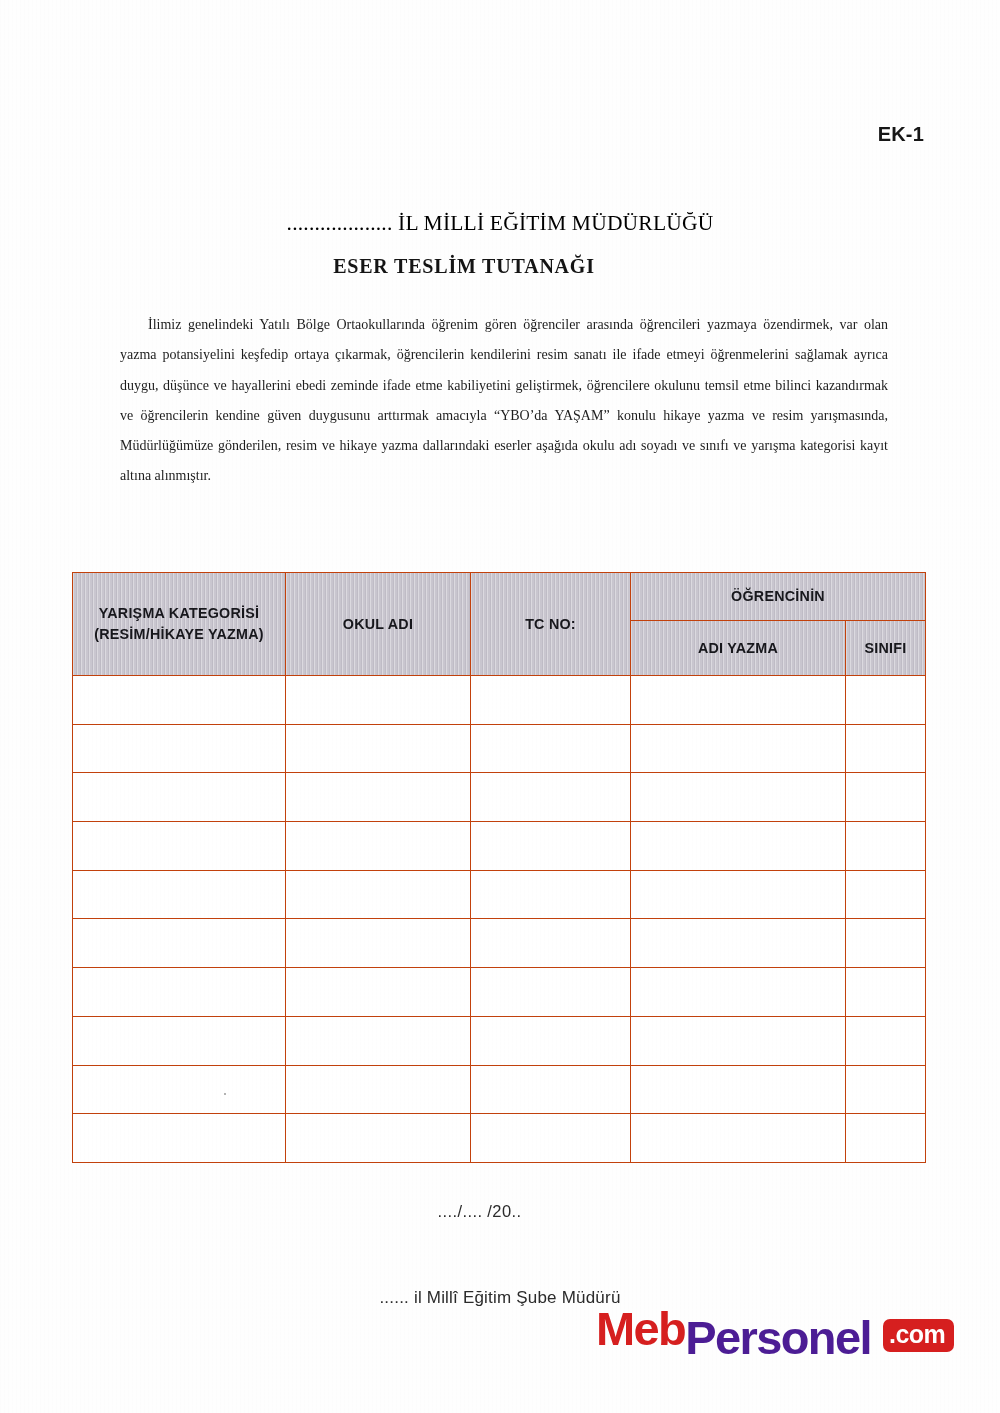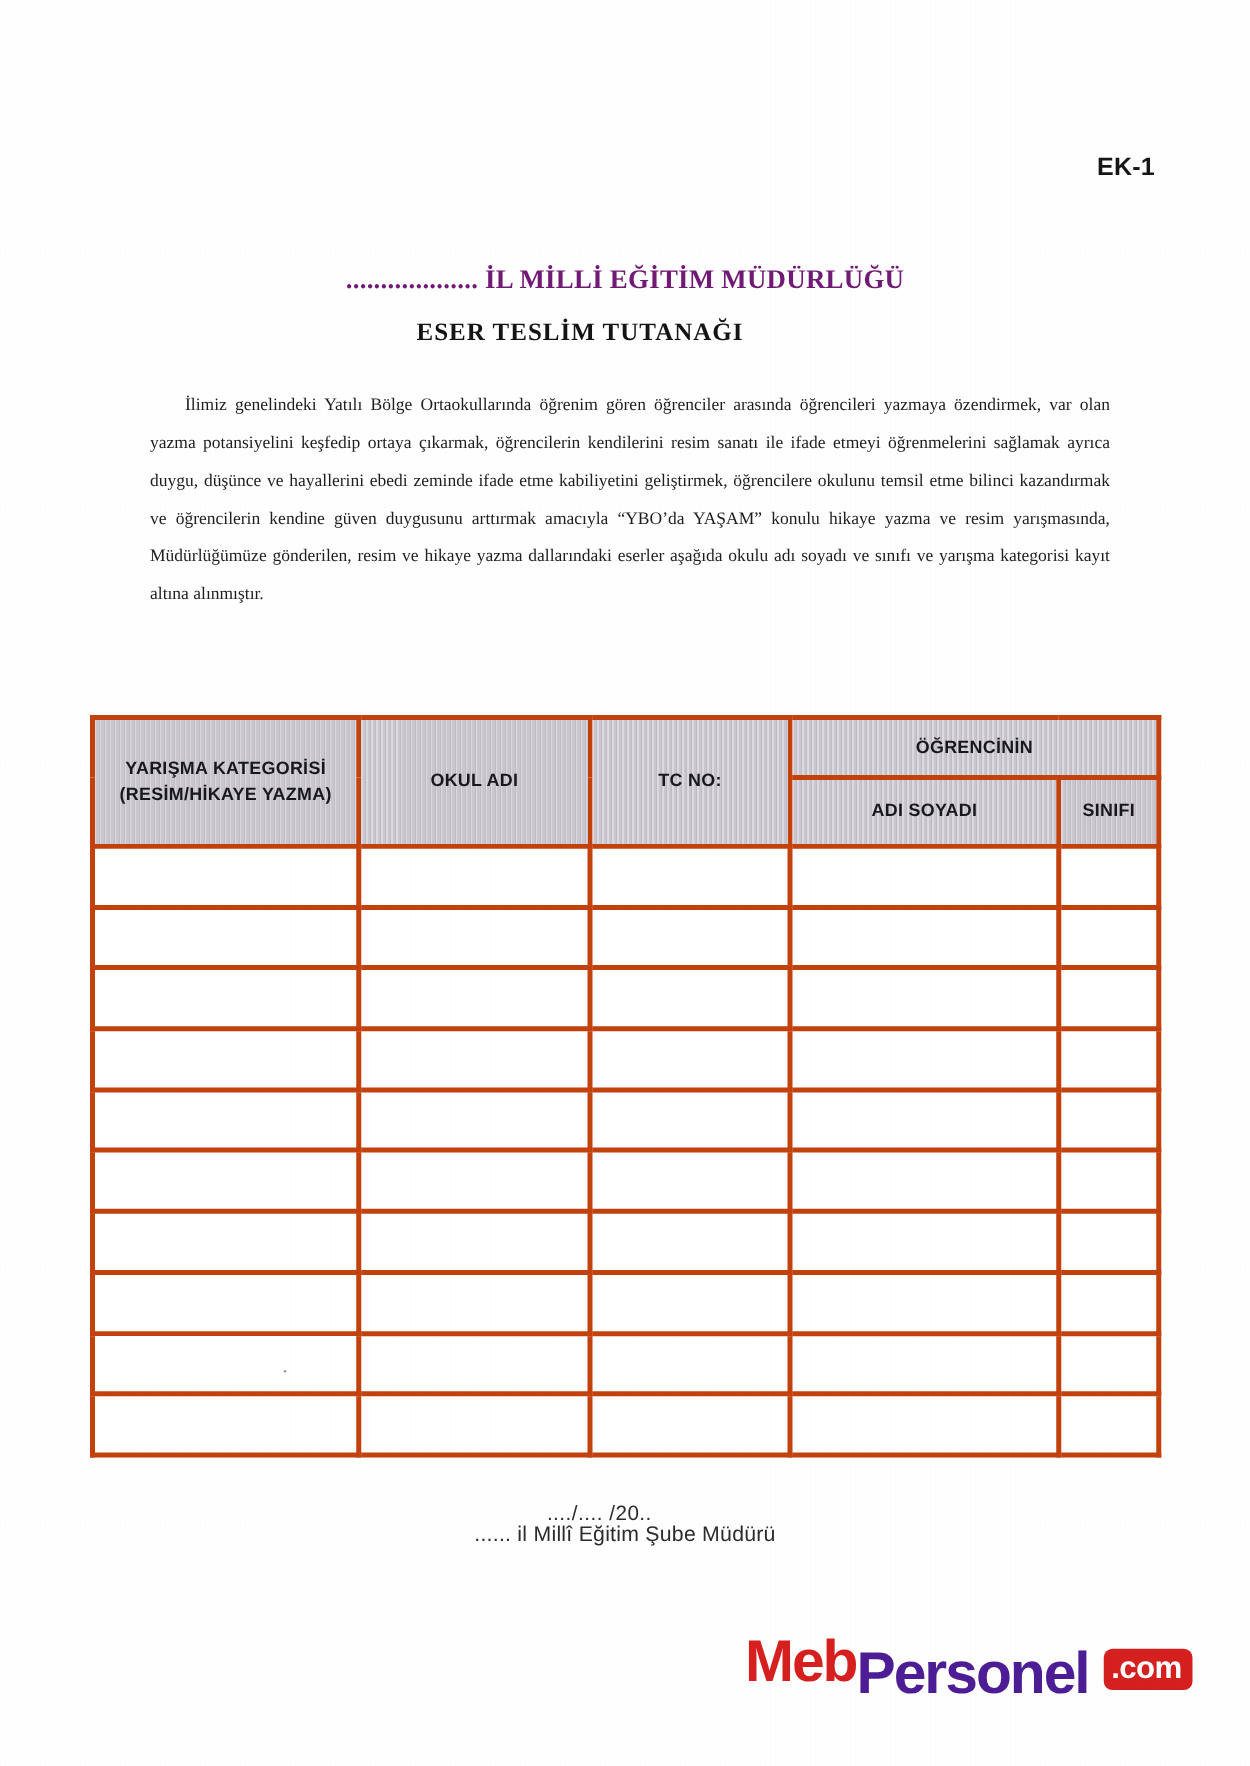--- a/index.html
+++ b/index.html
@@ -51,24 +51,24 @@
     color: #161616;
   }
 
   
   .doc-title {
     position: absolute;
     top: 211px;
     left: 0;
     width: 1000px;
     text-align: center;
-    font-weight: 700;
+    font-weight: 400;
     font-size: 21.5px;
     letter-spacing: .2px;
-    color: #701a75;
+    color: #000000;
   }
   .doc-subtitle {
     position: absolute;
     top: 255px;
     left: 0;
     width: 928px;
     text-align: center;
     font-weight: 700;
     font-size: 20px;
     letter-spacing: .8px;
@@ -97,21 +97,21 @@
     width: 853px;
   }
   table.form-table {
     width: 853px;
     border-collapse: collapse;
     table-layout: fixed;
     font-family: "Liberation Sans", "DejaVu Sans", sans-serif;
   }
   table.form-table td,
   table.form-table th {
-    border: 4px solid #c2410c;
+    border: 1px solid #c2410c;
     padding: 0;
   }
   thead th {
     background: #c9c6cf;
     position: relative;
     color: #17171c;
     font-weight: 700;
     font-size: 14.3px;
     letter-spacing: .25px;
     text-align: center;
@@ -168,21 +168,21 @@
     left: 0;
     width: 959px;
     text-align: center;
     font-family: "Liberation Sans", "DejaVu Sans", sans-serif;
     font-size: 16.5px;
     color: #2b2b2b;
     letter-spacing: .4px;
   }
   .sign-line {
     position: absolute;
-    top: 1218px;
+    top: 1288px;
     left: 0;
     width: 1000px;
     text-align: center;
     font-family: "Liberation Sans", "DejaVu Sans", sans-serif;
     font-size: 17px;
     color: #2b2b2b;
     letter-spacing: .2px;
   }
 
   
@@ -262,21 +262,21 @@
           </th>
           <th class="th-tall" rowspan="2">
             <span class="th-inner">TC NO:</span>
           </th>
           <th class="th-group" colspan="2">
             <span class="th-inner">ÖĞRENCİNİN</span>
           </th>
         </tr>
         <tr>
           <th class="th-sub">
-            <span class="th-inner">ADI SOYADI</span>
+            <span class="th-inner">ADI YAZMA</span>
           </th>
           <th class="th-sub">
             <span class="th-inner">SINIFI</span>
           </th>
         </tr>
       </thead>
       <tbody>
         <tr>
           <td class="c-cat"></td>
           <td></td>

